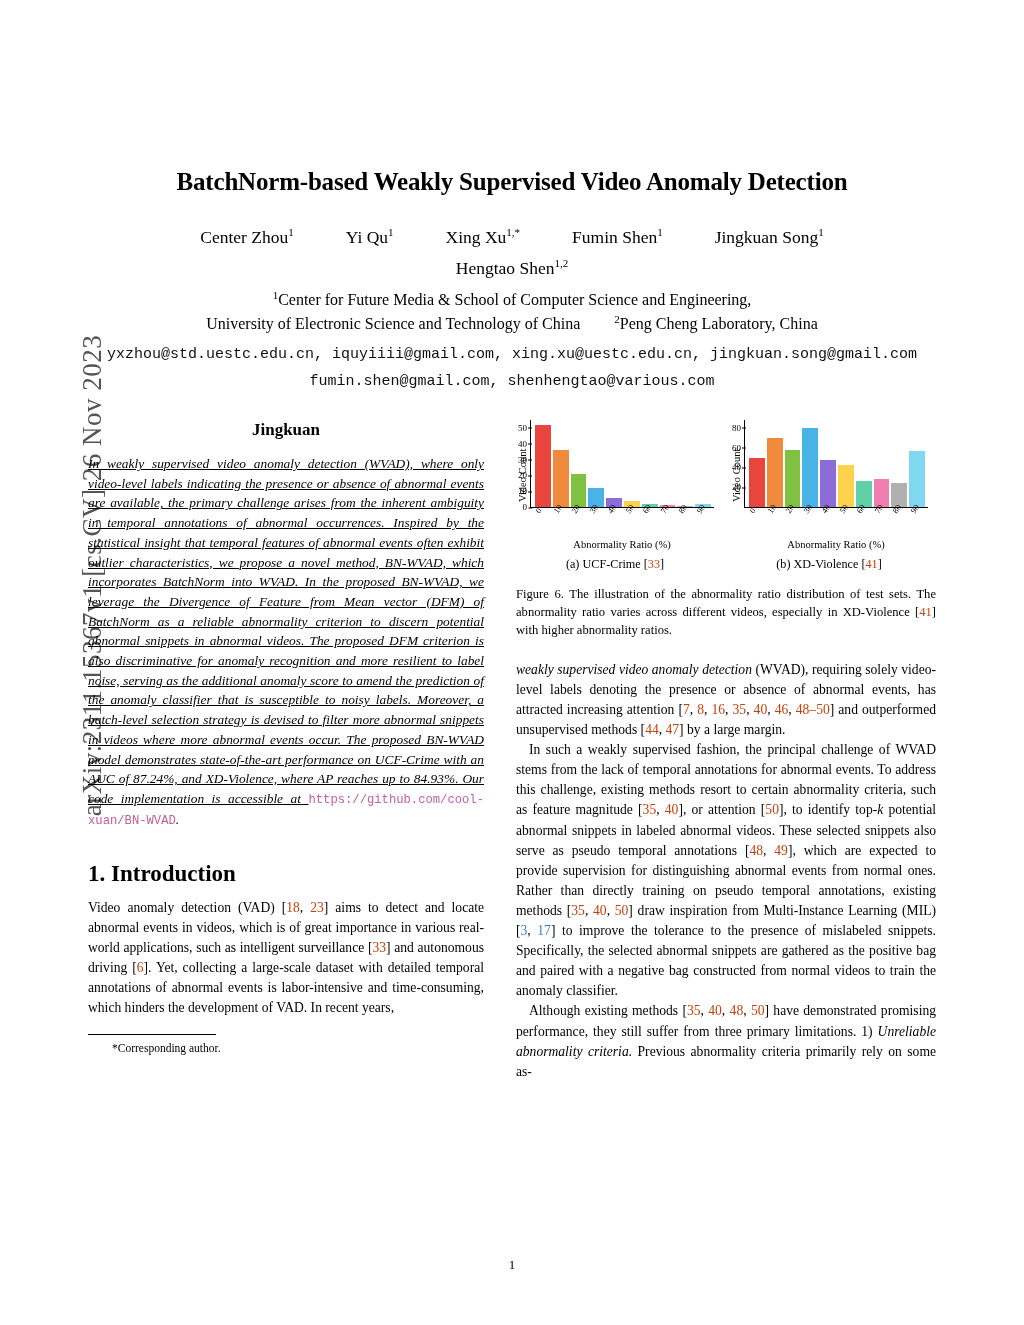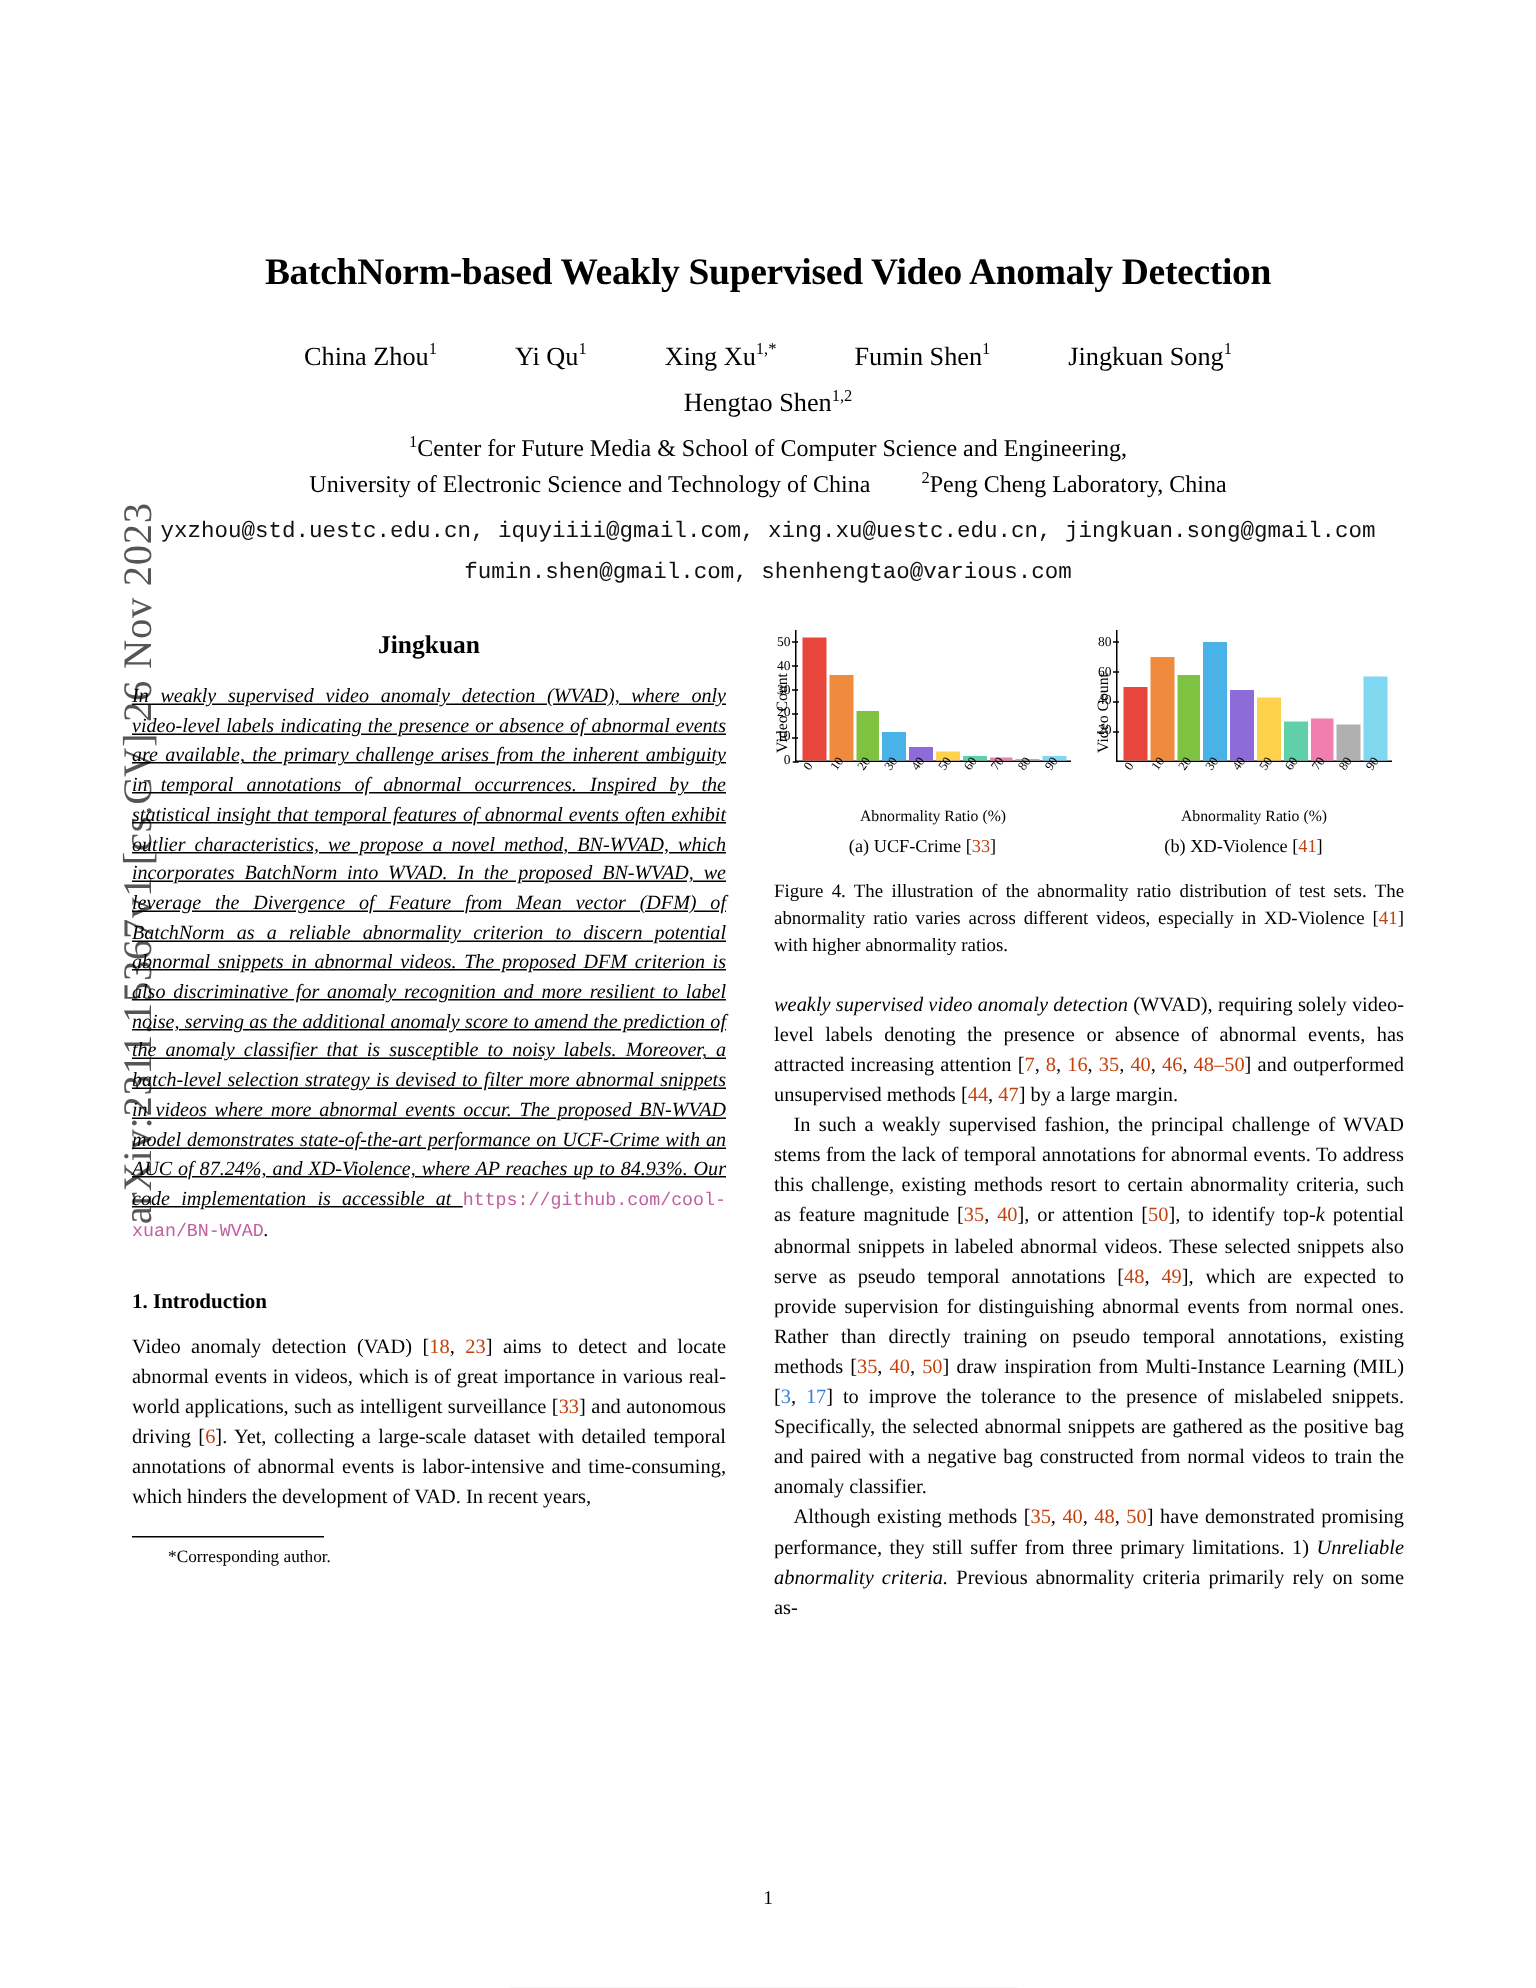--- a/index.html
+++ b/index.html
@@ -36,21 +36,21 @@
   .col-right{position:absolute;left:428px;top:0;width:420px;}
   .abstract-head{
     text-align:center;font-size:17px;font-weight:bold;margin-bottom:14px;
   }
   .abs-body{
     font-size:13.4px;line-height:1.47;text-align:justify;font-style:italic;
     hyphens:auto;
   }
   .abs-body .indent{text-indent:13px;text-decoration:underline;}
   .url{color:#c060a0;font-family:"Liberation Mono", monospace;font-size:12.2px;font-style:normal;}
-  .sec-head{font-size:14px;font-weight:bold;margin-top:30px;margin-bottom:11px;}
+  .sec-head{font-size:23px;font-weight:bold;margin-top:30px;margin-bottom:11px;}
   .body-txt{font-size:13.6px;line-height:1.48;text-align:justify;}
   .body-txt p{margin:0 0 0 0;}
   .body-txt p.ind{text-indent:13px;}
   .cite{color:#c2410c;}
   .cite-b{color:#3a7fd5;}
   .footnote-rule{width:128px;height:1px;background:#000;margin-top:16px;margin-bottom:5px;}
   .footnote{font-size:11.5px;line-height:1.4;padding-left:24px;}
   .pageno{
     position:absolute;left:0;right:0;bottom:52px;text-align:center;font-size:13px;
   }
@@ -92,21 +92,21 @@
 <div class="page">
 
   <div class="arxiv-stamp">arXiv:2311.15367v1  [cs.CV]  26 Nov 2023</div>
 
   <div class="content">
 
     <div class="title">BatchNorm-based Weakly Supervised Video Anomaly Detection</div>
 
     <div class="authors">
       <div class="row1">
-        <span><span>China Zhou</span><sup>1</sup></span>
+        <span><span>Center Zhou</span><sup>1</sup></span>
         <span><span>Yi Qu</span><sup>1</sup></span>
         <span><span>Xing Xu</span><sup>1,*</sup></span>
         <span><span>Fumin Shen</span><sup>1</sup></span>
         <span><span>Jingkuan Song</span><sup>1</sup></span>
       </div>
       <div class="row2">
         <span>Hengtao Shen</span><sup>1,2</sup>
       </div>
     </div>
 
@@ -223,21 +223,21 @@
               </div>
               <div class="xlabel">Abnormality Ratio (%)</div>
               <div class="subcap">
                 <span>(b) XD-Violence [</span><span class="cite">41</span><span>]</span>
               </div>
             </div>
 
           </div>
 
           <div class="figcap">
-            <span>Figure 4.</span>
+            <span>Figure 6.</span>
             <span>The illustration of the abnormality ratio distribution of test sets. The abnormality ratio varies across different videos, especially in XD-Violence [<span class="cite">41</span>] with higher abnormality ratios.</span>
           </div>
         </div>
 
         <div class="body-txt" style="margin-top:20px">
           <p><em>weakly supervised video anomaly detection</em> (WVAD), requiring solely video-level labels denoting the presence or absence of abnormal events, has attracted increasing attention [<span class="cite">7</span>, <span class="cite">8</span>, <span class="cite">16</span>, <span class="cite">35</span>, <span class="cite">40</span>, <span class="cite">46</span>, <span class="cite">48–50</span>] and outperformed unsupervised methods [<span class="cite">44</span>, <span class="cite">47</span>] by a large margin.</p>
           <p class="ind">In such a weakly supervised fashion, the principal challenge of WVAD stems from the lack of temporal annotations for abnormal events. To address this challenge, existing methods resort to certain abnormality criteria, such as feature magnitude [<span class="cite">35</span>, <span class="cite">40</span>], or attention [<span class="cite">50</span>], to identify top-<em>k</em> potential abnormal snippets in labeled abnormal videos. These selected snippets also serve as pseudo temporal annotations [<span class="cite">48</span>, <span class="cite">49</span>], which are expected to provide supervision for distinguishing abnormal events from normal ones. Rather than directly training on pseudo temporal annotations, existing methods [<span class="cite">35</span>, <span class="cite">40</span>, <span class="cite">50</span>] draw inspiration from Multi-Instance Learning (MIL) [<span class="cite-b">3</span>, <span class="cite-b">17</span>] to improve the tolerance to the presence of mislabeled snippets. Specifically, the selected abnormal snippets are gathered as the positive bag and paired with a negative bag constructed from normal videos to train the anomaly classifier.</p>
           <p class="ind">Although existing methods [<span class="cite">35</span>, <span class="cite">40</span>, <span class="cite">48</span>, <span class="cite">50</span>] have demonstrated promising performance, they still suffer from three primary limitations. 1) <em>Unreliable abnormality criteria.</em> Previous abnormality criteria primarily rely on some as-</p>
         </div>
 

